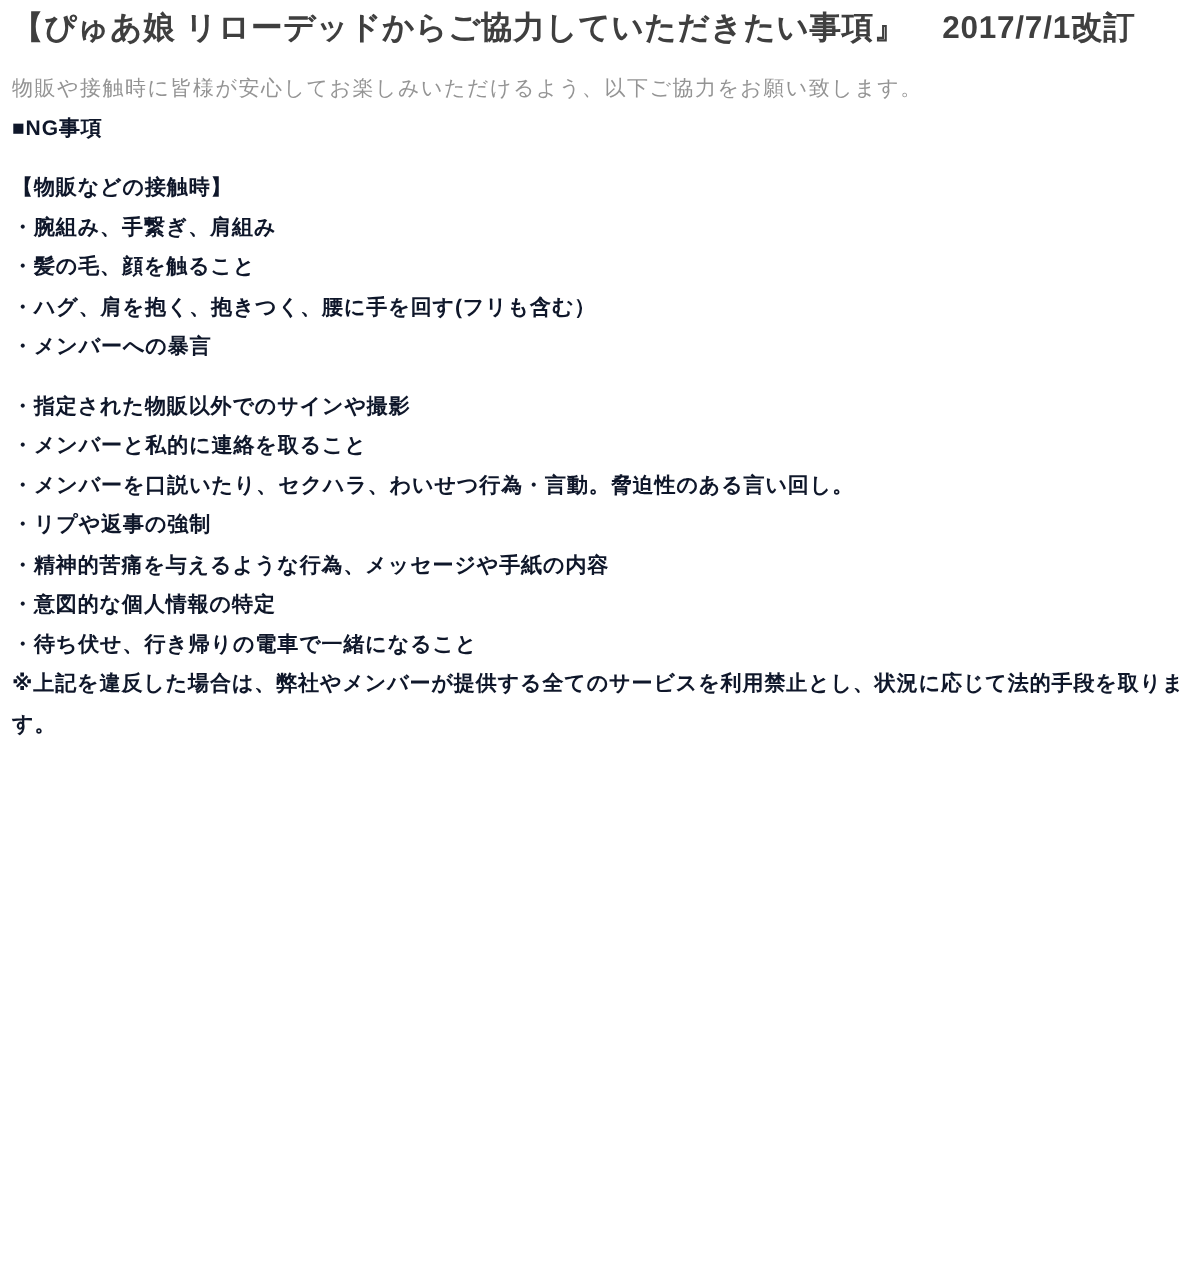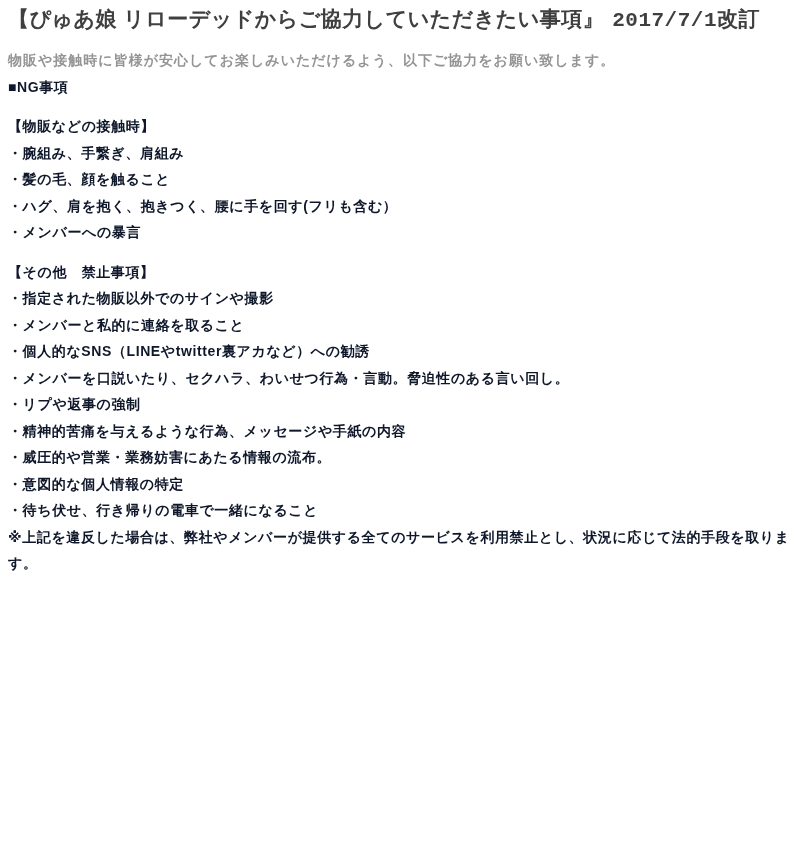--- a/index.html
+++ b/index.html
@@ -19,34 +19,33 @@
   .doc-title {
     margin: 2px 0 0 0;
     font-size: 21px;
     line-height: 33px;
     font-weight: bold;
     color: #3f3f3f;
     letter-spacing: 0.5px;
     white-space: nowrap;
   }
   .doc-title .rev {
-    margin-left: 8px;
-    font-family: Liberation Mono, monospace;
+    margin-left: 24px;
   }
   p {
     margin: 0;
     font-size: 14px;
     line-height: 26.5px;
     font-weight: bold;
     color: #0f172a;
     letter-spacing: 0.6px;
   }
   p.intro {
     margin-top: 10px;
-    font-weight: bold;
+    font-weight: normal;
     color: #949494;
     letter-spacing: 1px;
   }
   .section {
     margin-top: 13px;
   }
 </style>
 </head>
 <body>
 
@@ -61,26 +60,23 @@
   <div class="section">
     <p>【物販などの接触時】</p>
     <p>・腕組み、手繋ぎ、肩組み</p>
     <p>・髪の毛、顔を触ること</p>
     <p>・ハグ、肩を抱く、抱きつく、腰に手を回す(フリも含む）</p>
     <p>・メンバーへの暴言</p>
   </div>
 
 
   <div class="section">
-    <p>【その他　禁止事項】</p>
     <p>・指定された物販以外でのサインや撮影</p>
     <p>・メンバーと私的に連絡を取ること</p>
-    <p>・個人的なSNS（LINEやtwitter裏アカなど）への勧誘</p>
     <p>・メンバーを口説いたり、セクハラ、わいせつ行為・言動。脅迫性のある言い回し。</p>
     <p>・リプや返事の強制</p>
     <p>・精神的苦痛を与えるような行為、メッセージや手紙の内容</p>
-    <p>・威圧的や営業・業務妨害にあたる情報の流布。</p>
     <p>・意図的な個人情報の特定</p>
     <p>・待ち伏せ、行き帰りの電車で一緒になること</p>
     <p>※上記を違反した場合は、弊社やメンバーが提供する全てのサービスを利用禁止とし、状況に応じて法的手段を取ります。</p>
   </div>
 
 </div>
 
 </body></html>

